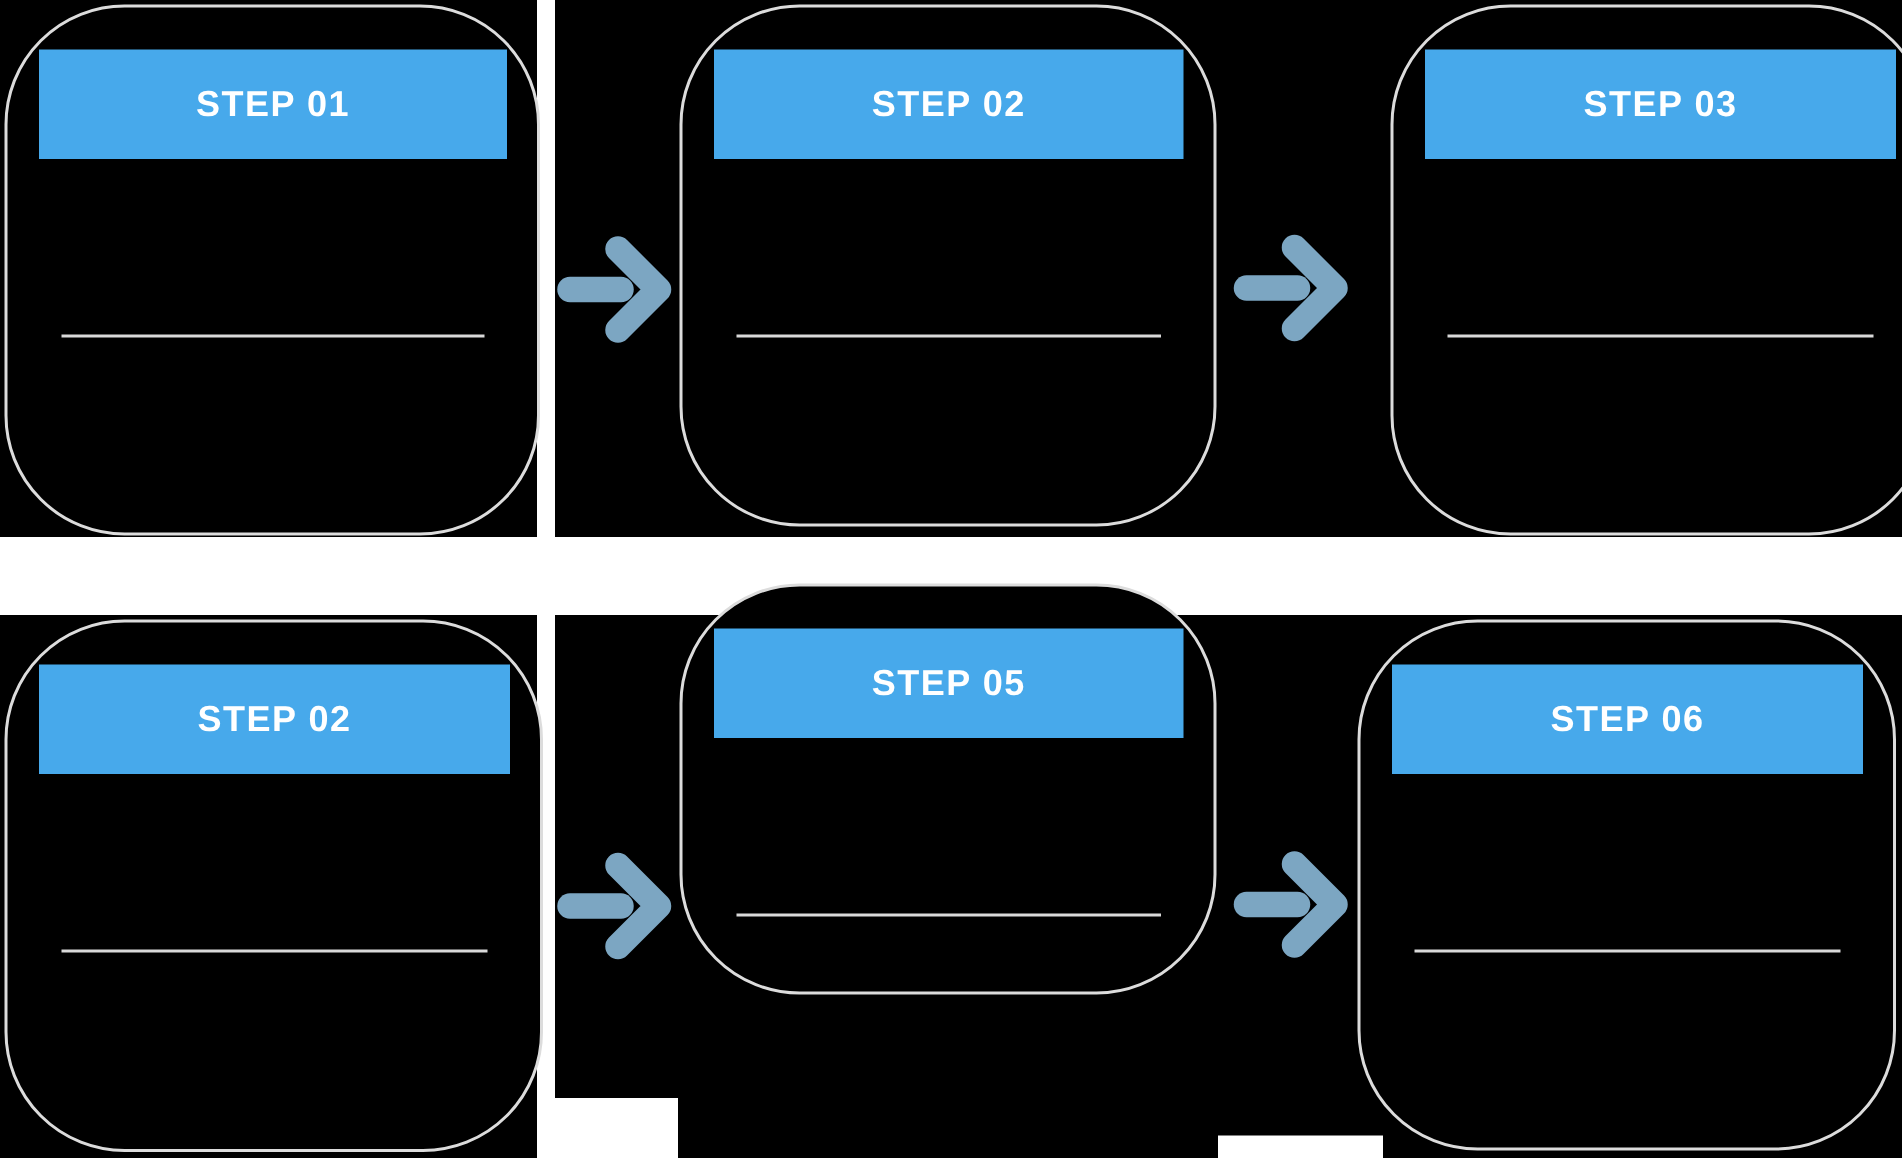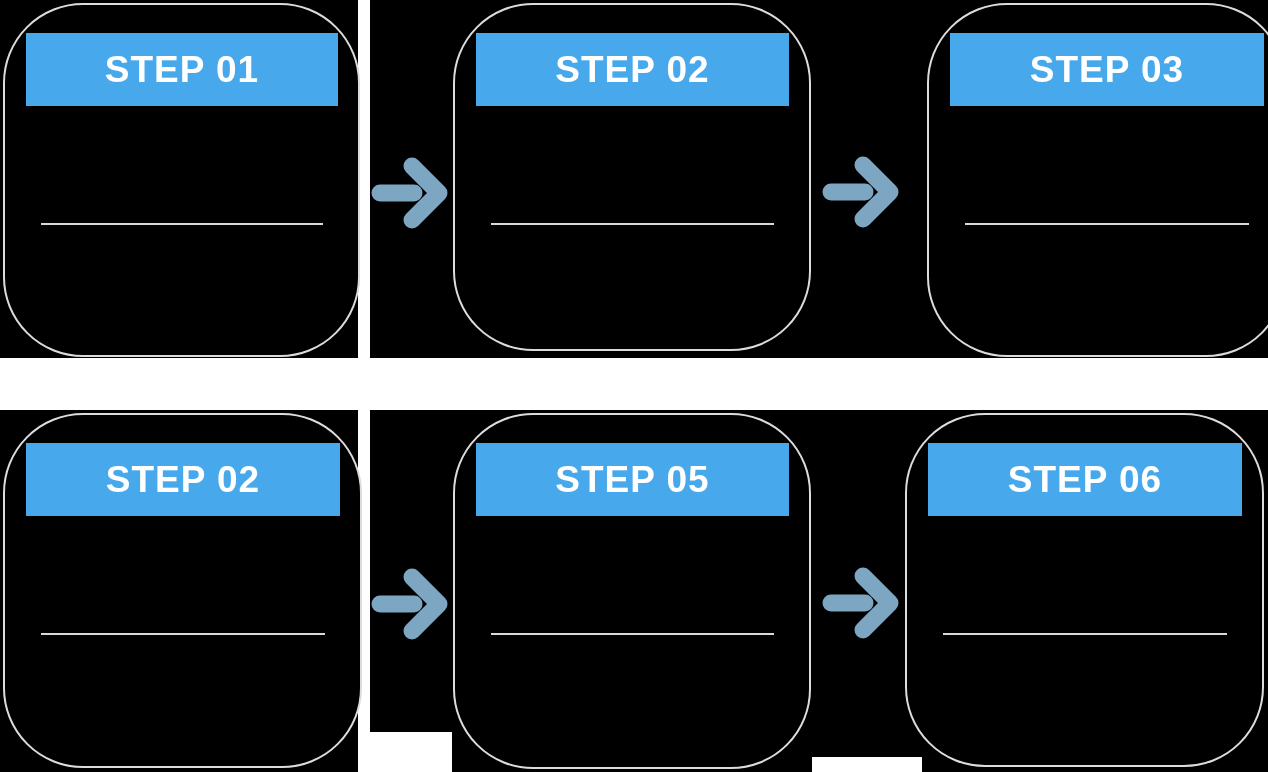--- a/index.html
+++ b/index.html
@@ -26,33 +26,33 @@
     position: absolute;
     background: var(--card-fill, #000000);
     border: 2px solid var(--card-border, #dcdcdc);
     border-radius: 80px;
     box-sizing: border-box;
   }
   #c1 { left: 3px;   top: 3px;   width: 357px; height: 354px; }
   #c2 { left: 453px; top: 3px;   width: 358px; height: 348px; }
   #c3 { left: 903px; top: 3px;   width: 359px; height: 354px; margin-left: 24px; }
   #c4 { left: 3px;   top: 413px; width: 359px; height: 355px; }
-  #c5 { left: 453px; top: 413px; width: 358px; height: 356px; }
+  #c5 { left: 453px; top: 389px; width: 358px; height: 274px; }
   #c6 { left: 905px; top: 413px; width: 359px; height: 354px; }
 
   .header {
     position: absolute;
     left: 21px; right: 20px; top: 28px; height: 73px;
     background: var(--header-fill, #47a9eb);
     display: flex; align-items: center; justify-content: center;
   }
   .header .label {
     color: var(--header-text, #ffffff);
     font-weight: bold;
-    font-size: 37px;
+    font-size: 24px;
     letter-spacing: 1px;
     white-space: nowrap;
     text-align: right;
   }
 
   .divider {
     position: absolute;
     left: 36px; right: 35px; top: 218px; height: 1.5px;
     background: var(--divider-line, #d9d9d9);
   }

